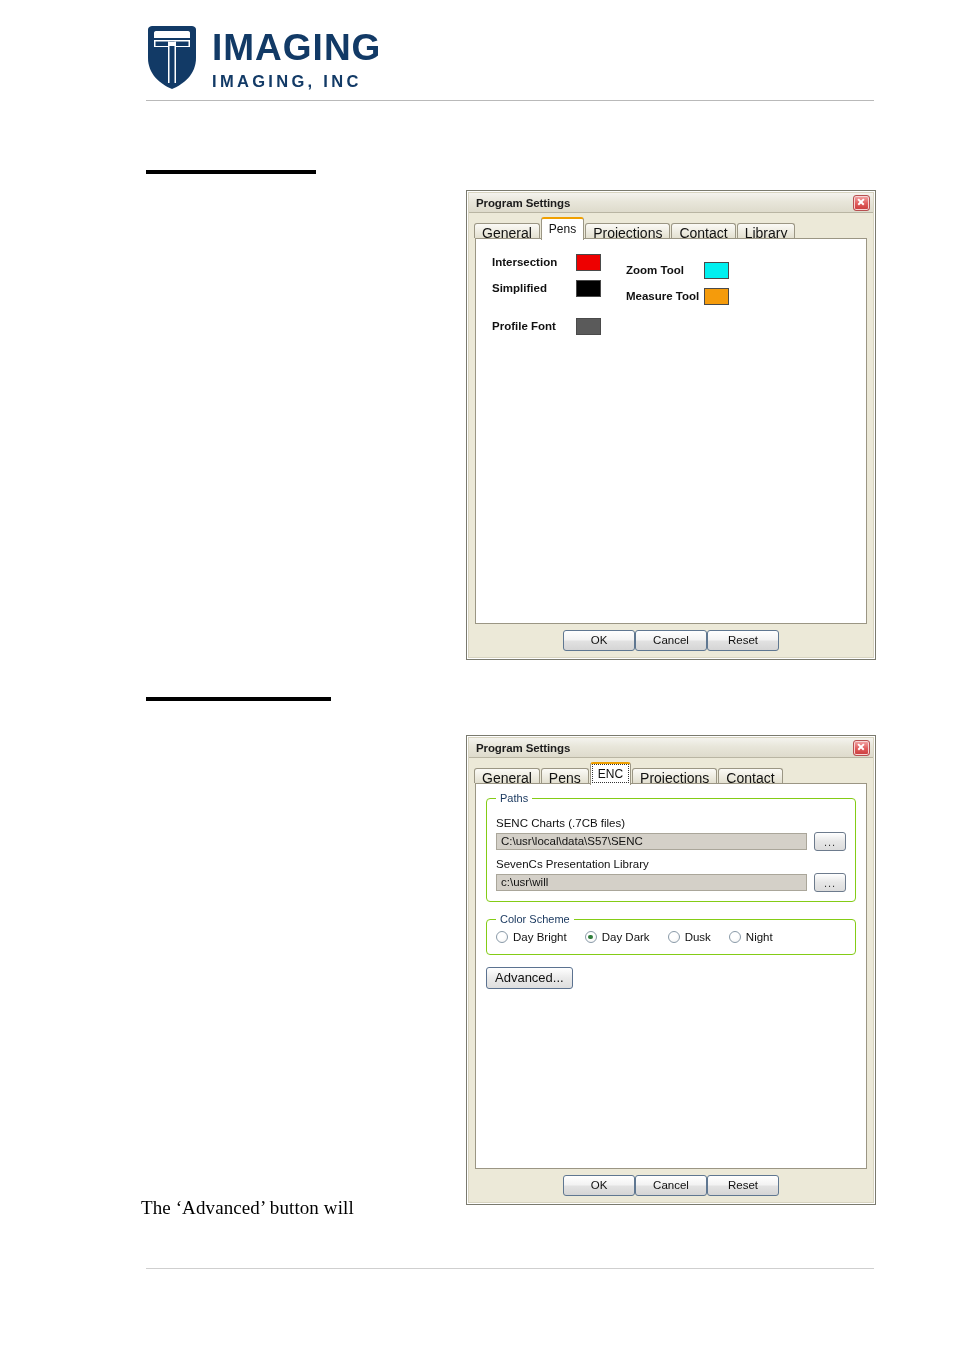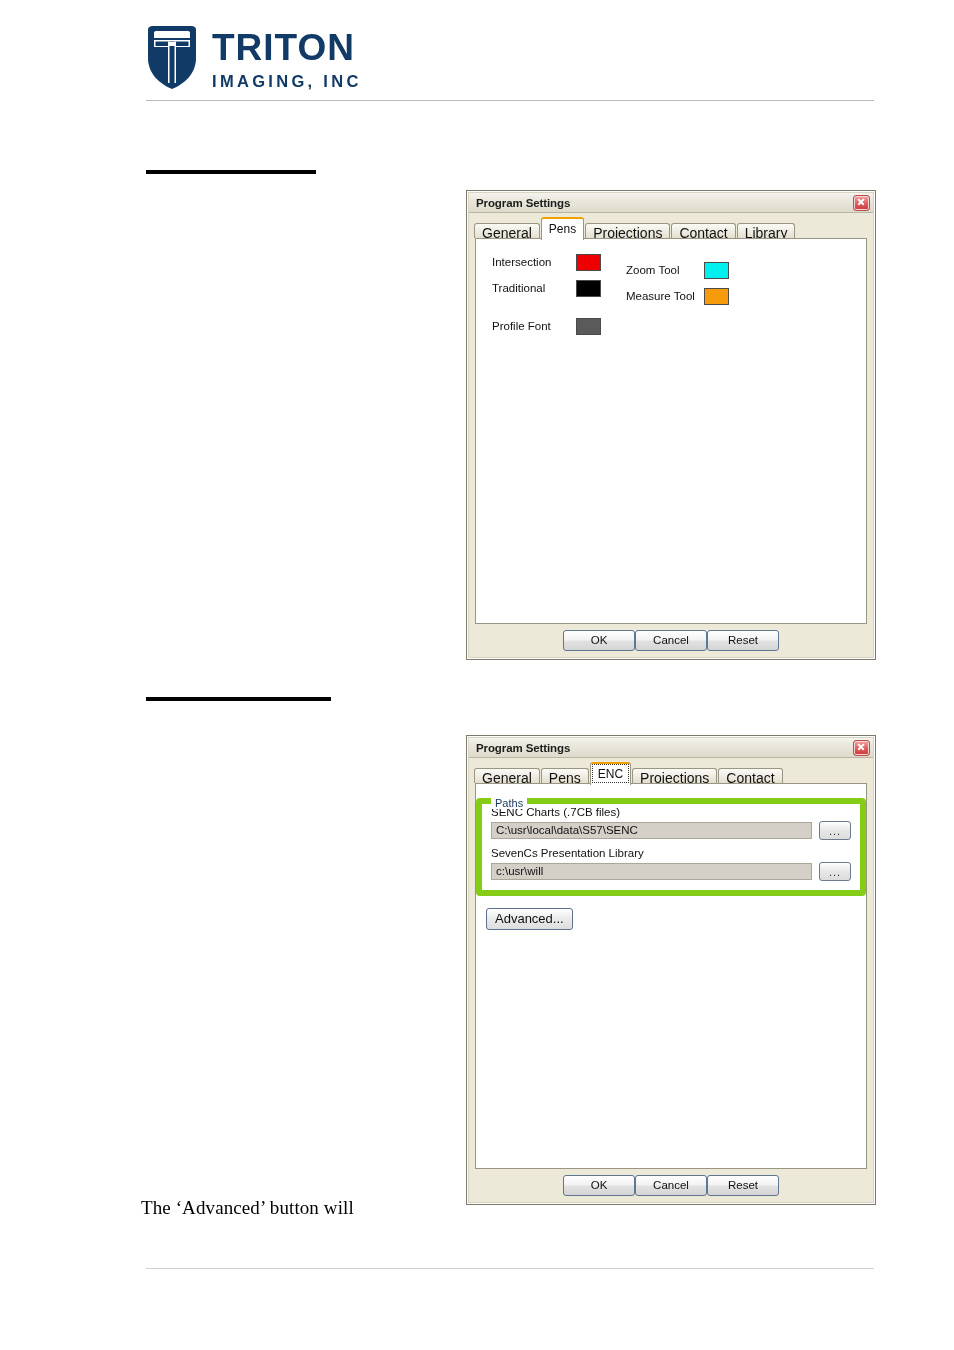--- a/index.html
+++ b/index.html
@@ -221,24 +221,24 @@
     box-sizing: border-box;
     cursor: pointer;
   }
   .pen-col-left  { position: absolute; left: 6px;   top: 0; }
   .pen-col-right { position: absolute; left: 140px; top: 8px; }
   .pen-col-right .pen-label { width: 78px; }
 
   
   .groupbox {
     position: relative;
-    border: 6px solid #84cc16;
+    border: 1px solid #84cc16;
     border-radius: 4px;
-    margin: 0 0;
-    padding: 2px 9px 9px 9px;
+    margin: 0 10px;
+    padding: 18px 9px 9px 9px;
     box-sizing: border-box;
   }
   .groupbox > .gb-title {
     position: absolute;
     top: -7px;
     left: 9px;
     background: #ffffff;
     padding: 0 4px;
     font-size: 11px;
     color: #17365d;
@@ -365,21 +365,21 @@
         <path d="M2 6 C2 3 4 2 7 2 L45 2 C48 2 50 3 50 6 L50 34 C50 50 38 60 26 65 C14 60 2 50 2 34 Z" fill="#123A66"></path>
         <path d="M8 9 C8 7.5 9 7 11 7 L41 7 C43 7 44 7.5 44 9 L44 14 L8 14 Z" fill="#ffffff"></path>
         <rect x="8" y="16" width="36" height="7" fill="#ffffff"></rect>
         <rect x="22" y="16" width="8" height="43" fill="#ffffff"></rect>
         <rect x="23.5" y="17" width="5" height="42" fill="#123A66"></rect>
         <rect x="9.5" y="17.5" width="33" height="4.5" fill="#123A66"></rect>
         <rect x="22" y="17.5" width="8" height="4.5" fill="#ffffff"></rect>
       </svg>
     </div>
     <div class="wordmark">
-      <div class="line1">TRITON</div>
+      <div class="line1">IMAGING</div>
       <div class="line2">IMAGING, INC</div>
     </div>
   </div>
 
   <div class="rule-header"></div>
   <div class="rule-footer"></div>
 
   <div class="redaction r1"></div>
   <div class="redaction r2"></div>
 
@@ -393,30 +393,30 @@
       </div>
 
       <div class="tabstrip">
         <div class="tab">General</div>
         <div class="tab active">Pens</div>
         <div class="tab">Projections</div>
         <div class="tab">Contact</div>
         <div class="tab">Library</div>
       </div>
 
-      <div class="tabpage" style="height:386px;">
+      <div class="tabpage" style="height:386px;font-weight:bold;">
         <div class="pen-grid">
 
           <div class="pen-col-left">
             <div class="pen-row">
               <div class="pen-label">Intersection</div>
               <div class="swatch" style="background:#EE0000"></div>
             </div>
             <div class="pen-row">
-              <div class="pen-label">Traditional</div>
+              <div class="pen-label">Simplified</div>
               <div class="swatch" style="background:#000000"></div>
             </div>
             <div class="pen-row" style="margin-top:12px;">
               <div class="pen-label">Profile Font</div>
               <div class="swatch" style="background:#5A5A5A"></div>
             </div>
           </div>
 
           <div class="pen-col-right">
             <div class="pen-row">
@@ -466,20 +466,41 @@
             <div class="browse-btn">...</div>
           </div>
           <div class="field-label">SevenCs Presentation Library</div>
           <div class="field-row" style="margin-bottom:0;">
             <div class="textbox">c:\usr\will</div>
             <div class="browse-btn">...</div>
           </div>
         </div>
 
         
+        <div class="groupbox" style="margin-top:17px; padding-top:11px; padding-bottom:11px;">
+          <div class="gb-title">Color Scheme</div>
+          <div class="radio-row">
+            <div class="radio-item">
+              <span class="radio"></span>
+              <span>Day Bright</span>
+            </div>
+            <div class="radio-item">
+              <span class="radio checked"></span>
+              <span>Day Dark</span>
+            </div>
+            <div class="radio-item">
+              <span class="radio"></span>
+              <span>Dusk</span>
+            </div>
+            <div class="radio-item">
+              <span class="radio"></span>
+              <span>Night</span>
+            </div>
+          </div>
+        </div>
 
         
 
         <div class="advanced-btn">Advanced...</div>
 
       </div>
 
       <div class="btn-bar">
         <div class="dlg-btn">OK</div>
         <div class="dlg-btn">Cancel</div>

